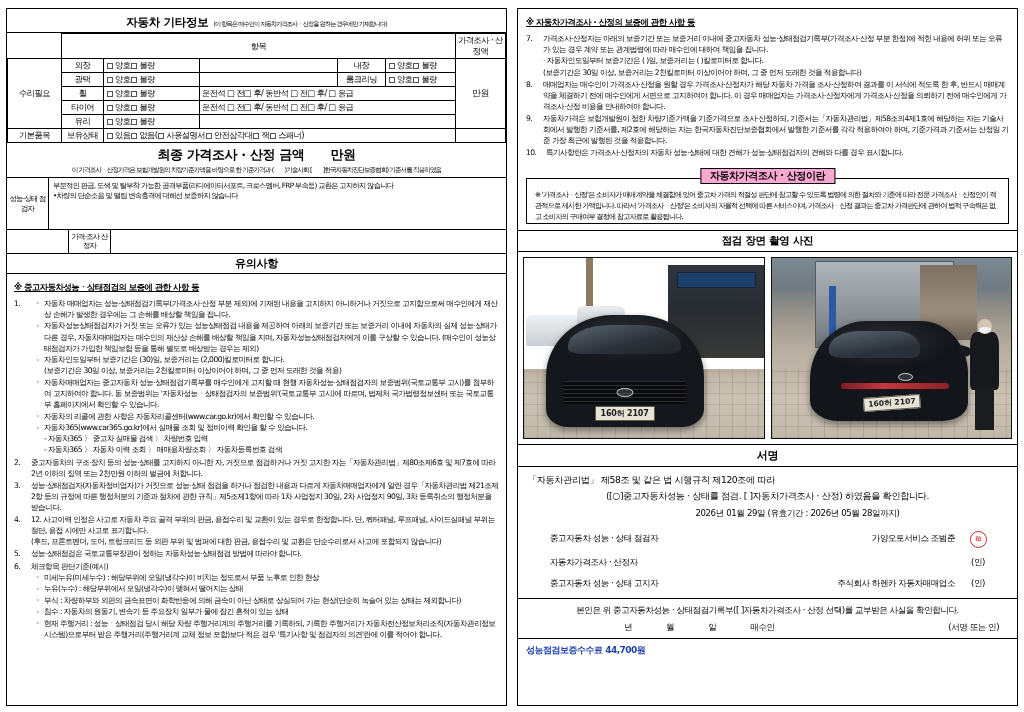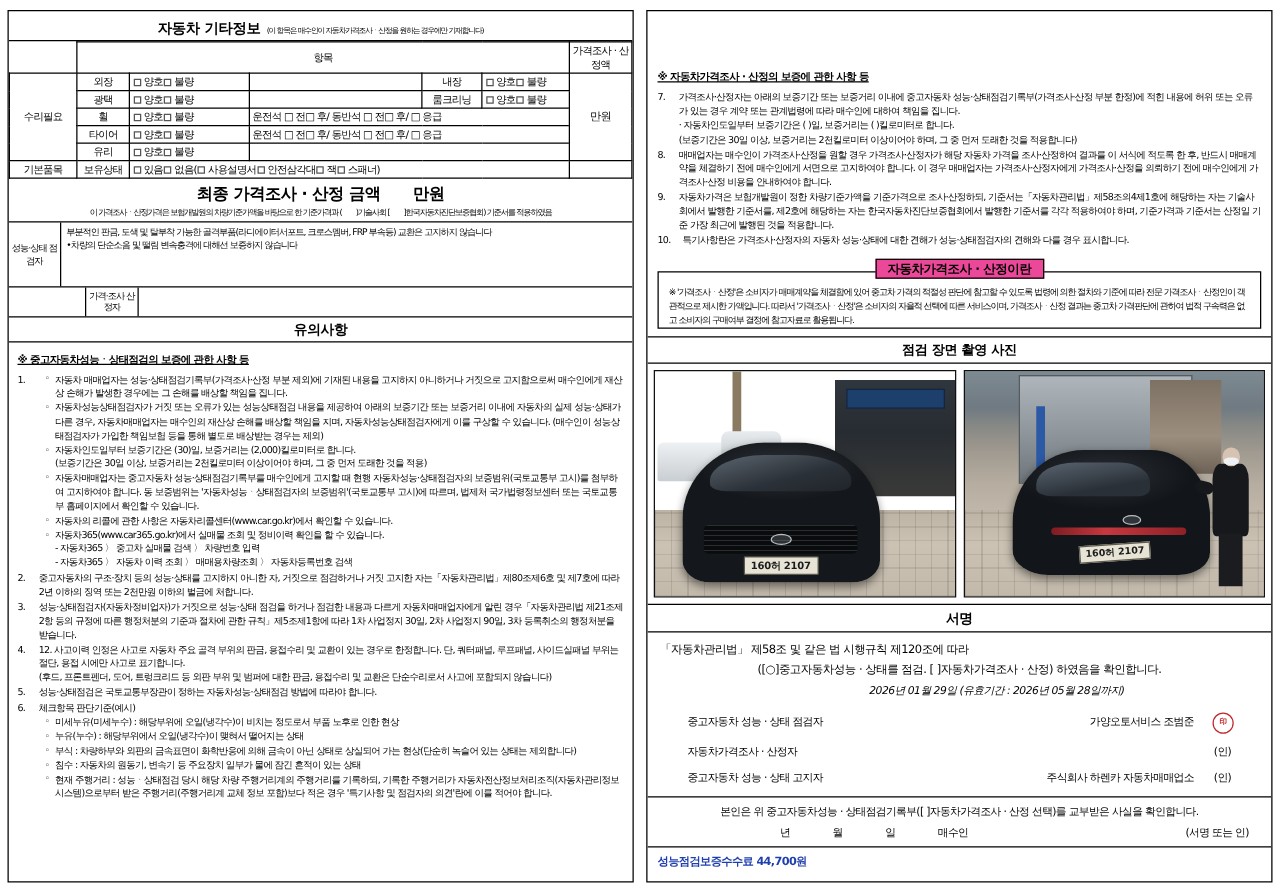--- a/index.html
+++ b/index.html
@@ -135,31 +135,31 @@
   ul.bul { margin: 0; padding: 0; list-style: none; }
   ul.bul > li { display: flex; margin-bottom: 0.5px; }
   .bull {
     width: 13px; min-width: 13px; text-align: center;
     font-size: 7px; padding-top: 0.5px;
   }
 
   
   .r-body {
     padding: 7px 8px 2px 8px;
-    font-size: 7.6px; line-height: 1.46; letter-spacing: -0.55px; margin-top: 39px;
+    font-size: 7.6px; line-height: 1.46; letter-spacing: -0.55px;
   }
   .definition-wrap {
     position: relative;
     margin: 9px 8px 6px 8px;
     padding-top: 8px;
   }
   .def-title {
     position: absolute; top: -2px; left: 50%;
     transform: translateX(-50%);
-    background: #ec4899; padding: 0 9px;
+    background: #f9a8d4; padding: 0 9px;
     font-size: 10px; font-weight: bold;
     letter-spacing: -0.4px; white-space: nowrap;
     border: 1.3px solid #000;
   }
   .def-box {
     border: 1.3px solid #000;
     padding: 11px 8px 0 8px;
     font-size: 7.2px; line-height: 1.5; letter-spacing: -0.85px;
   }
 
@@ -326,21 +326,21 @@
   .sig-l1 {
     text-align: left; font-size: 9.2px; letter-spacing: -0.4px;
     margin-bottom: 3px;
   }
   .sig-l2 {
     text-align: center; font-size: 9.2px; letter-spacing: -0.4px;
     margin-bottom: 5px;
   }
   .sig-date {
     text-align: center; font-size: 8.6px; letter-spacing: -0.4px;
-    margin-bottom: 11px; padding-left: 60px; font-style: italic;
+    margin-bottom: 11px; padding-left: 60px;
   }
   .sig-row {
     display: flex; align-items: center;
     font-size: 8.6px; letter-spacing: -0.5px;
     margin-bottom: 9px; padding: 0 14px 0 22px;
   }
   .sig-role { flex: 0 0 auto; }
   .sig-fill { flex: 1; }
   .sig-name { margin-right: 8px; white-space: nowrap; }
   .sig-mark { width: 30px; text-align: center; }

